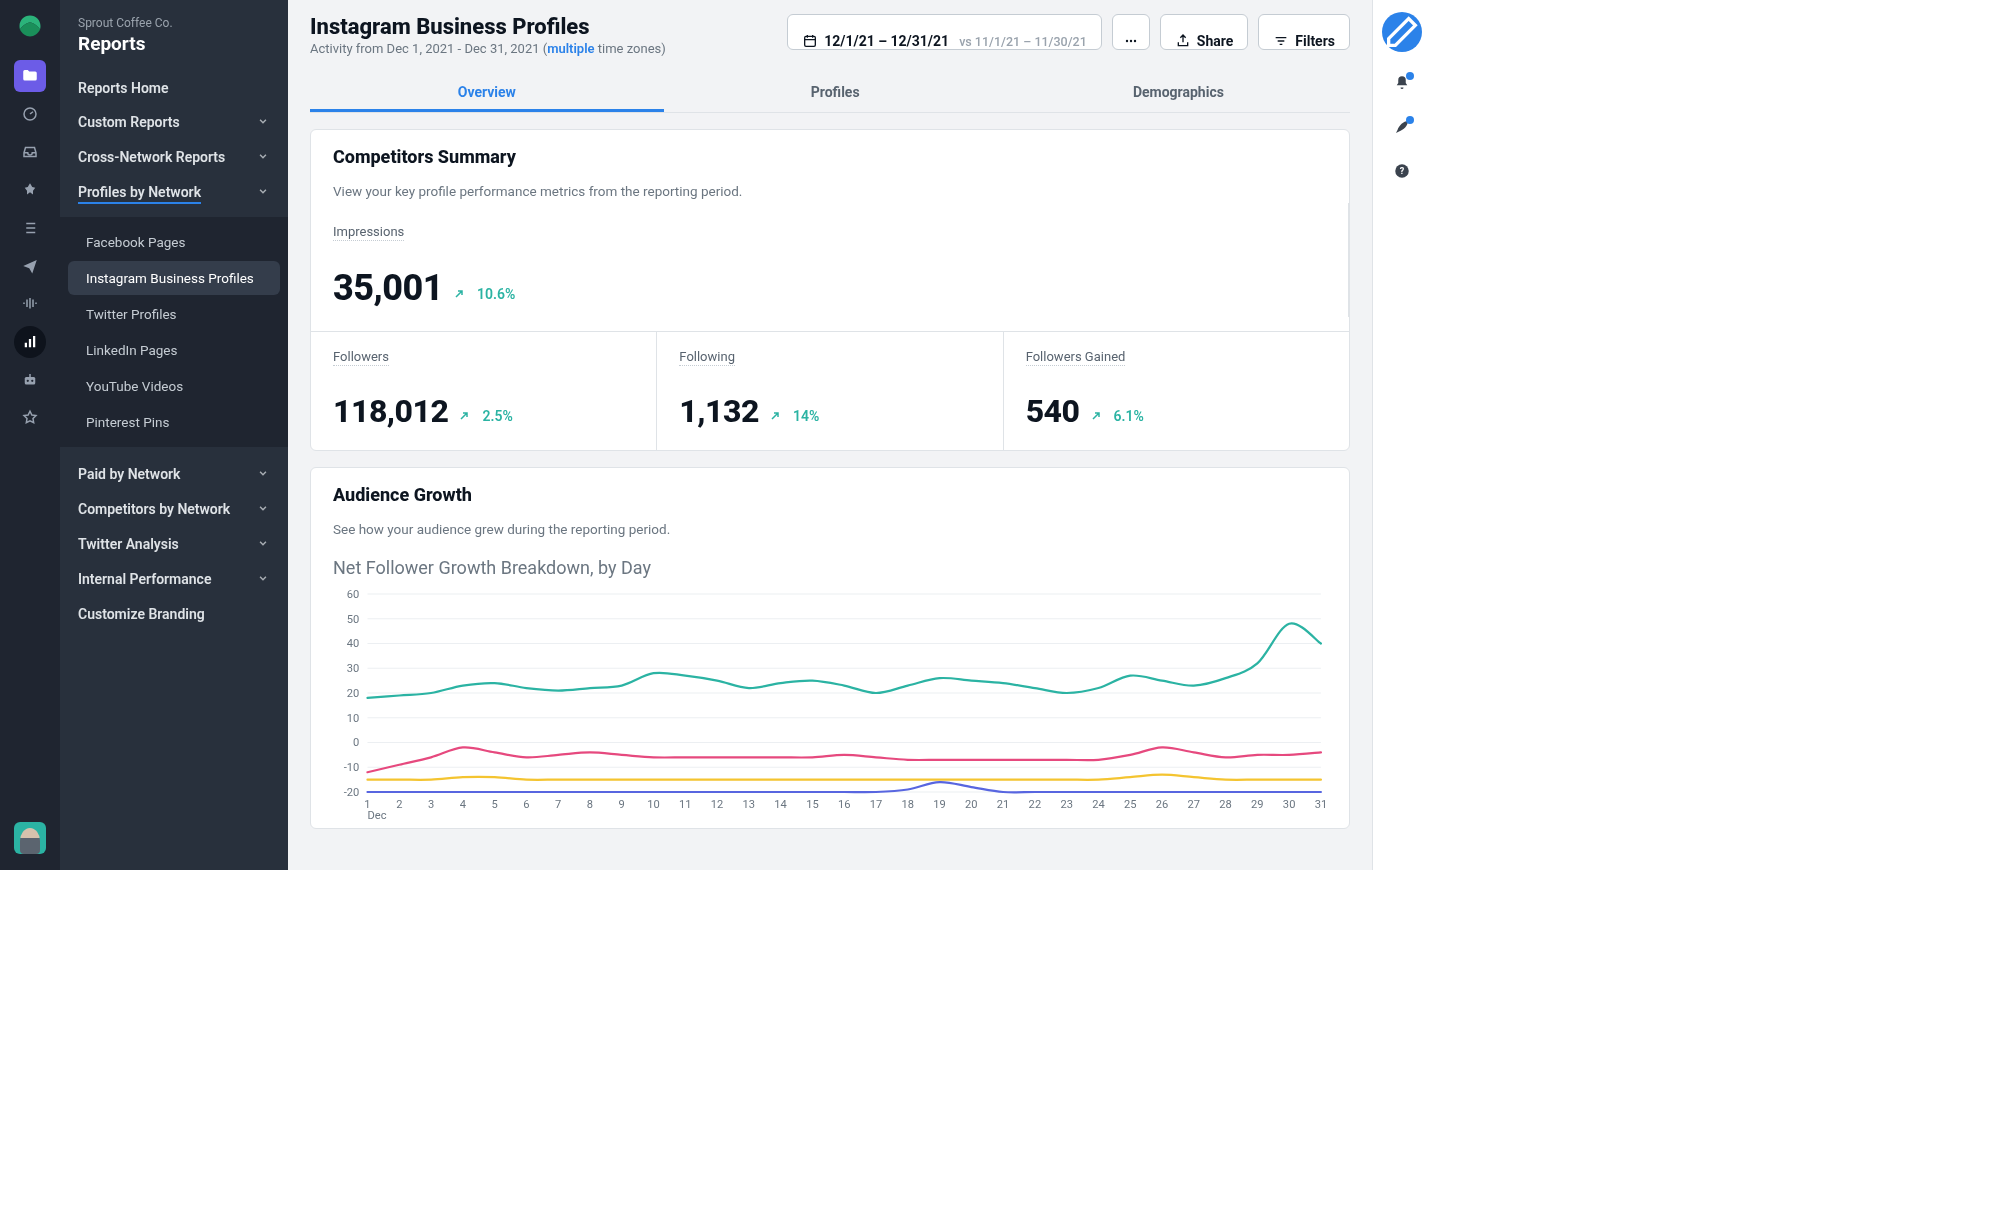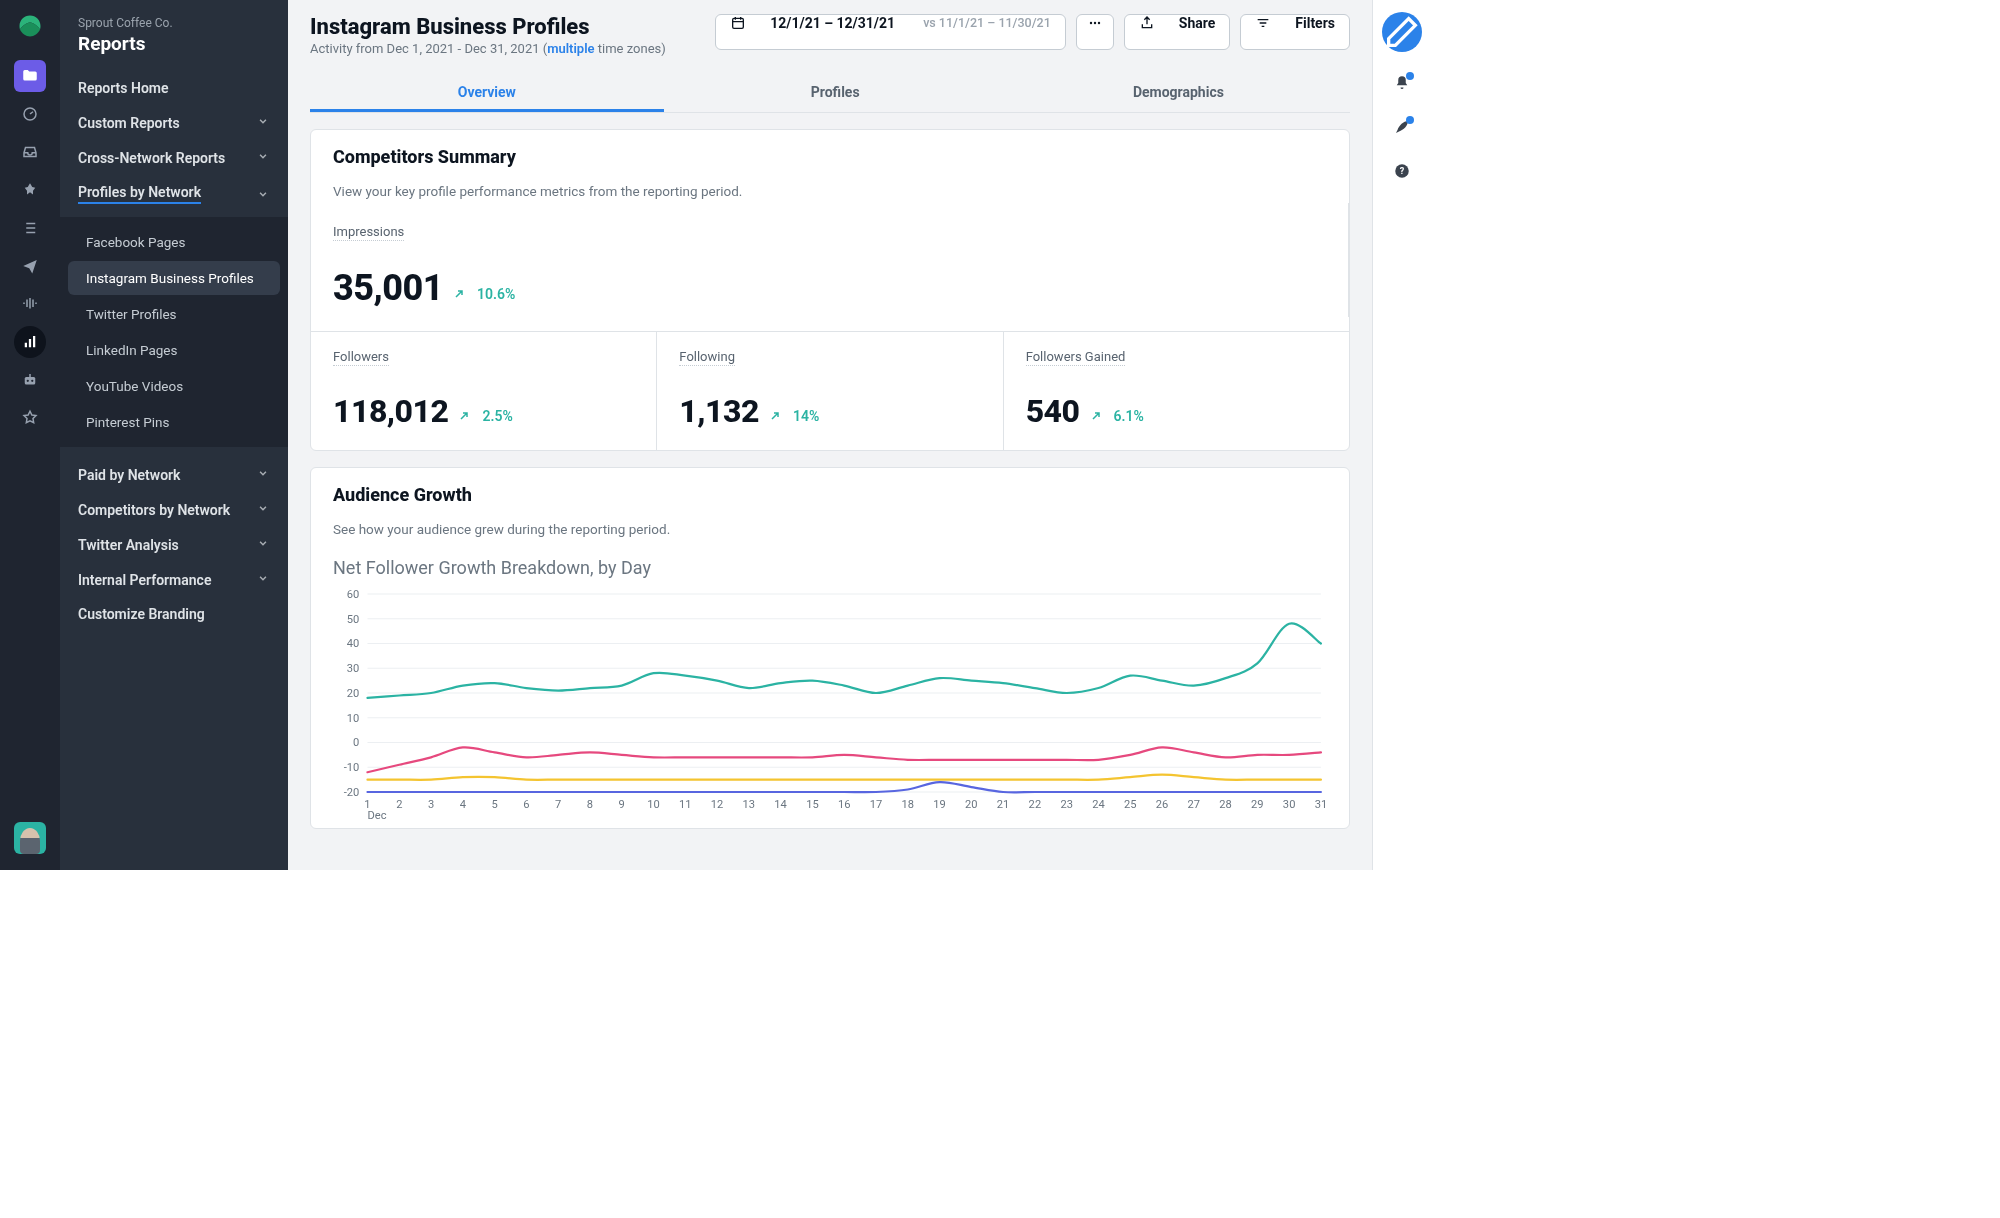--- a/index.html
+++ b/index.html
@@ -32,37 +32,37 @@
   .rail .spacer{flex:1;}
   .rail .avatar{width:32px;height:32px;border-radius:6px;background:#2bb3a3;margin-bottom:16px;display:flex;align-items:flex-end;justify-content:center;overflow:hidden;}
   .rail .avatar .person{width:20px;height:26px;border-radius:50% 50% 4px 4px;background:linear-gradient(#d6c2ad 40%,#5b646f 40%);}
 
   
   .sidebar{width:228px;background:var(--dark2);color:#dfe3e7;display:flex;flex-direction:column;font-size:14px;}
   .sb-head{padding:16px 18px 12px;}
   .sb-head .org{color:#9aa3ad;font-size:12px;}
   .sb-head .title{color:#fff;font-size:19px;font-weight:700;margin-top:2px;}
   .sb-group{padding:4px 0;}
-  .sb-item{display:flex;align-items:flex-end;justify-content:space-between;padding:9px 18px;color:#dfe3e7;cursor:pointer;font-weight:600;font-size:14px;}
+  .sb-item{display:flex;align-items:flex-start;justify-content:space-between;padding:9px 18px;color:#dfe3e7;cursor:pointer;font-weight:600;font-size:14px;}
   .sb-item .chev{opacity:.7;}
   .sb-item.selected-parent{position:relative;}
   .sb-item.selected-parent span:first-child{border-bottom:2px solid #2b82e9;padding-bottom:2px;}
   .sb-sub{background:var(--dark1);padding:6px 0;}
   .sb-subitem{padding:9px 18px;color:#c5ccd3;font-size:13.5px;cursor:pointer;border-radius:6px;margin:2px 8px;}
   .sb-subitem.active{background:var(--dark3);color:#fff;}
 
   
   .main{flex:1;background:var(--gray-100);display:flex;flex-direction:column;min-width:0;}
   .topbar{padding:14px 22px 0;}
   .topbar-row{display:flex;align-items:flex-start;justify-content:space-between;gap:14px;}
   .page-title{font-size:22px;font-weight:800;color:var(--ink);}
   .page-subtitle{font-size:13px;color:var(--gray-500);margin-top:2px;}
   .page-subtitle .link{color:var(--blue);font-weight:600;}
   .actions{display:flex;gap:10px;}
-  .btn{border:1px solid var(--gray-300);background:#fff;border-radius:6px;height:36px;padding:0 14px;display:flex;align-items:flex-start;gap:24px;font-size:14px;color:var(--ink);font-weight:700;cursor:pointer;}
+  .btn{border:1px solid var(--gray-300);background:#fff;border-radius:6px;height:36px;padding:0 14px;display:flex;align-items:flex-end;gap:6px;font-size:14px;color:var(--ink);font-weight:700;cursor:pointer;}
   .btn .muted{font-weight:500;color:var(--gray-400);font-size:12.5px;margin-left:4px;}
   .btn.icon-only{padding:0 10px;}
   .btn svg{width:16px;height:16px;}
 
   .tabs{display:flex;margin-top:18px;border-bottom:1px solid var(--gray-200);}
   .tab{flex:1;text-align:center;padding:10px 0 12px;font-weight:700;color:var(--gray-600);cursor:pointer;font-size:14px;}
   .tab.active{color:var(--blue);box-shadow:inset 0 -3px 0 var(--blue);}
   .tabs .tab:first-child{flex:0 0 34%;}
 
   .content{padding:16px 22px 24px;overflow:auto;}

